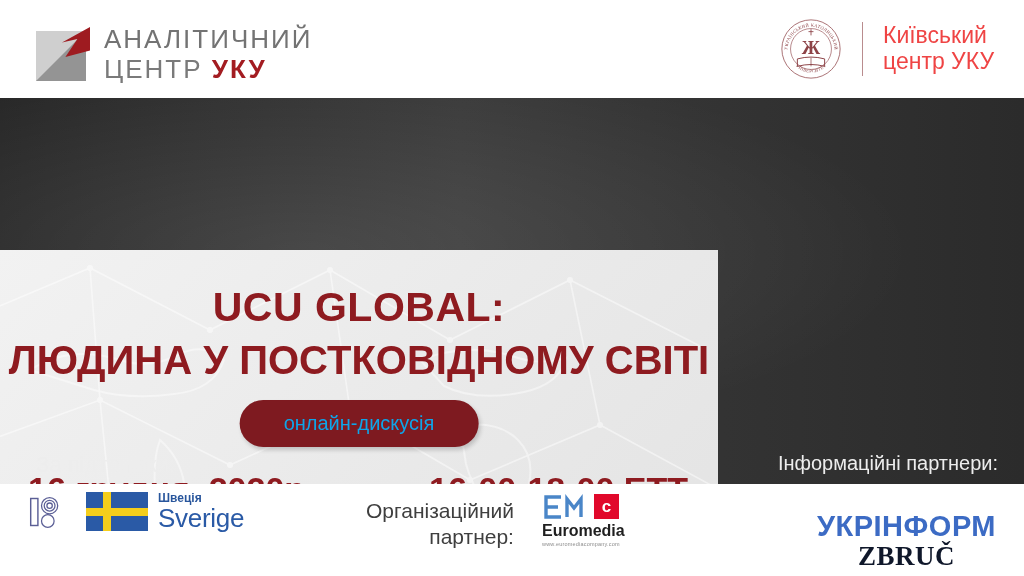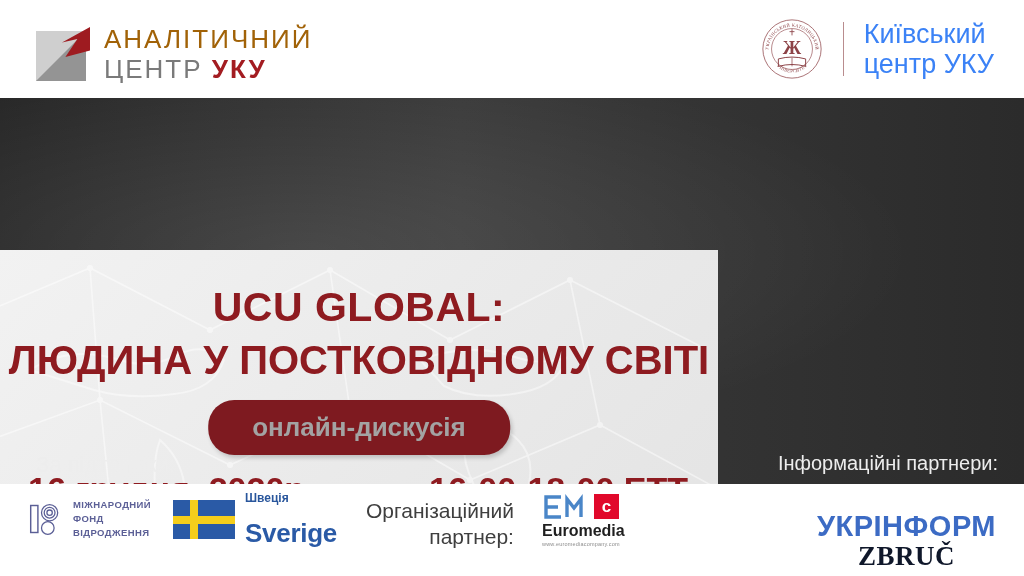--- a/index.html
+++ b/index.html
@@ -9,28 +9,28 @@
   
   .header{position:absolute;left:0;top:0;width:1024px;height:98px;background:#ffffff;}
 
   .ac-logo{position:absolute;left:36px;top:26px;display:flex;align-items:center;}
   .ac-mark{position:relative;width:54px;height:54px;flex:0 0 auto;}
   .ac-mark .sq-dark{position:absolute;left:0;top:4px;width:50px;height:50px;
      background:linear-gradient(to bottom right, #cfcfcf 0 49%, #949494 51% 100%);}
   .ac-mark .flag{position:absolute;left:26px;top:0px;width:28px;height:30px;background:#9e1b20;
      clip-path:polygon(100% 0,100% 78%,12% 100%,55% 40%,0 52%);}
   .ac-text{margin-left:14px;line-height:1.0;}
-  .ac-l1{font-size:26px;letter-spacing:2px;color:#a16207;font-weight:400;}
+  .ac-l1{font-size:26px;letter-spacing:2px;color:#737373;font-weight:400;}
   .ac-l2{font-size:26px;letter-spacing:2px;color:#7a7a7a;font-weight:400;margin-top:4px;}
   .ac-l2 .red{color:#a31c21;font-weight:700;letter-spacing:2px;}
 
   .ucu-logo{position:absolute;right:30px;top:18px;display:flex;align-items:center;}
   .ucu-seal{width:62px;height:62px;flex:0 0 auto;}
   .ucu-div{width:1px;height:54px;background:#b98c8e;margin:0 20px;}
-  .ucu-text{line-height:1.12;color:#3b82f6;font-size:27px;font-weight:400;}
+  .ucu-text{line-height:1.12;color:#ef4444;font-size:23px;font-weight:400;}
 
   
   .hero{position:absolute;left:0;top:98px;width:1024px;height:386px;overflow:hidden;
         background:#2f2f2f;}
   .hero-bg{position:absolute;inset:0;}
   .vignette{position:absolute;inset:0;
       background:radial-gradient(ellipse at 30% 40%, rgba(255,255,255,.10), rgba(0,0,0,0) 60%),
                  linear-gradient(to right, #272727 0%, #3a3a3a 45%, #2b2b2b 100%);}
 
   
@@ -38,22 +38,22 @@
          background:linear-gradient(135deg,#f2f2f2 0%,#eaeaea 55%,#e4e4e4 100%);
          box-shadow:0 0 0 0 rgba(0,0,0,0);}
   .panel-inner{position:relative;width:100%;height:100%;}
 
   .title{position:absolute;left:0;right:0;top:36px;text-align:center;color:#8e1b20;
          font-weight:800;line-height:1.05;}
   .title .t1{font-size:41px;letter-spacing:.5px;display:block;}
   .title .t2{font-size:40px;letter-spacing:0px;display:block;margin-top:10px;}
 
   .pill{position:absolute;left:50%;transform:translateX(-50%);top:150px;
-        background:#7e1a20;color:#a3a3a3;border-radius:26px;
-        padding:12px 44px;font-size:26px;font-weight:700;white-space:nowrap;
+        background:#7e1a20;color:#0ea5e9;border-radius:26px;
+        padding:12px 44px;font-size:20px;font-weight:400;white-space:nowrap;
         box-shadow:2px 3px 4px rgba(0,0,0,.18);}
 
   .meta{position:absolute;left:28px;right:30px;top:220px;display:flex;
         justify-content:space-between;align-items:baseline;color:#8e1b20;
         font-weight:800;font-size:34px;}
 
   
   .lbl-support{position:absolute;left:36px;top:452px;color:#ededed;font-size:22px;}
   .lbl-info{position:absolute;right:26px;top:452px;color:#ededed;font-size:20px;}
 
@@ -62,21 +62,21 @@
 
   .f-left{position:absolute;left:28px;top:8px;display:flex;align-items:center;gap:22px;}
   .mfv{display:flex;align-items:center;gap:9px;}
   .mfv-mark{width:36px;height:36px;flex:0 0 auto;}
   .mfv-txt{color:#5b5f96;font-size:9.5px;font-weight:700;letter-spacing:.4px;line-height:1.45;}
 
   .sverige{display:flex;align-items:center;gap:10px;}
   .flag-se{width:62px;height:39px;flex:0 0 auto;}
   .se-txt{line-height:1.0;}
   .se-top{color:#29569c;font-size:12px;font-weight:700;}
-  .se-bot{color:#2a5aa6;font-size:26px;font-weight:700;margin-top:16px;letter-spacing:-.3px;}
+  .se-bot{color:#2a5aa6;font-size:26px;font-weight:400;margin-top:1px;letter-spacing:-.3px;}
 
   .f-mid{position:absolute;left:366px;top:10px;display:flex;align-items:flex-start;gap:20px;}
   .orgp{color:#3f3f3f;font-size:21px;line-height:1.22;text-align:right;padding-top:4px;}
   .em-wrap{margin-left:8px;}
   .em-row{display:flex;align-items:flex-start;gap:4px;}
   .em-mark{width:48px;height:26px;}
   .em-c{width:25px;height:25px;background:#e1082b;color:#fff;font-size:17px;font-weight:700;
         display:flex;align-items:center;justify-content:center;line-height:1;}
   .em-name{color:#1f1f1f;font-size:16px;font-weight:700;margin-top:2px;}
   .em-url{color:#8d8d8d;font-size:5.5px;letter-spacing:.2px;margin-top:1px;}
@@ -282,25 +282,20 @@
       <div class="mfv">
         <svg class="mfv-mark" viewBox="0 0 40 40">
           <rect x="3" y="5" width="8" height="30" fill="none" stroke="#5b5f96" stroke-width="1.6"></rect>
           <g fill="none" stroke="#5b5f96" stroke-width="1.4">
             <circle cx="24" cy="13" r="9"></circle>
               <circle cx="24" cy="13" r="6"></circle>
               <circle cx="24" cy="13" r="3"></circle>
             <circle cx="22" cy="30" r="7"></circle>
           </g>
         </svg>
-        <div class="mfv-txt">
-          <div>МІЖНАРОДНИЙ</div>
-          <div>ФОНД</div>
-          <div>ВІДРОДЖЕННЯ</div>
-        </div>
       </div>
 
       <div class="sverige">
         <svg class="flag-se" viewBox="0 0 62 39">
           <rect width="62" height="39" fill="#2a5aa6"></rect>
           <rect x="0" y="16" width="62" height="8" fill="#f5ce1b"></rect>
           <rect x="17" y="0" width="8" height="39" fill="#f5ce1b"></rect>
         </svg>
         <div class="se-txt">
           <div class="se-top">Швеція</div>

